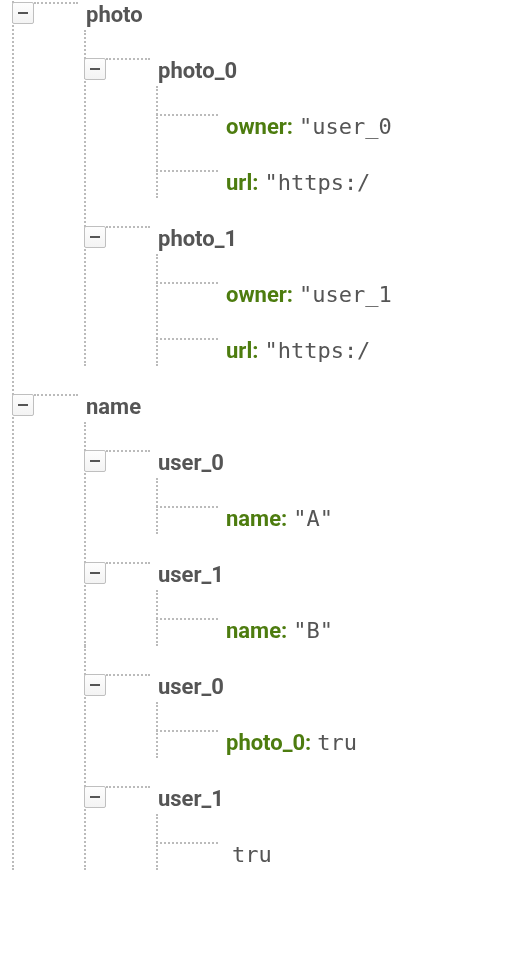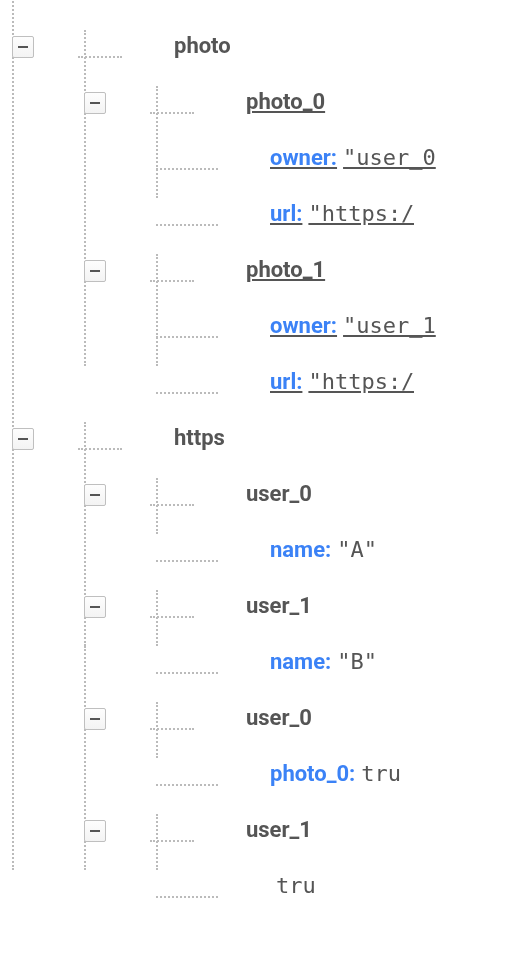--- a/index.html
+++ b/index.html
@@ -45,21 +45,21 @@
     flex-shrink: 0;
   }
   .label {
     font-weight: 700;
     color: #555;
     margin-left: 8px;
     white-space: nowrap;
   }
   .key {
     font-weight: 700;
-    color: #3b82f6;
+    color: #4d7c0f;
   }
   .val {
     font-family: ui-monospace, SFMono-Regular, Menlo, Consolas, monospace;
     font-weight: 400;
     color: #555;
     margin-left: 6px;
     white-space: nowrap;
   }
   .children {
     position: relative;
@@ -71,25 +71,24 @@
     content: "";
     position: absolute;
     top: -28px;
     bottom: 28px;
     left: 0;
     border-left: 2px dotted #bbb;
   }
   
   .child-row {
     display: flex;
-    align-items: flex-end;
+    align-items: flex-start;
     height: 56px;
     position: relative;
     padding-left: 0;
-    gap: 44px;
   }
   .spur {
     width: 62px;
     height: 0;
     border-top: 2px dotted #bbb;
     flex-shrink: 0;
     position: relative;
   }
   .kv {
     display:flex;
@@ -104,21 +103,21 @@
 
 <div class="tree">
 
   <div class="children" style="margin-left:10px;">
 
     <div class="child-row">
       <div class="toggle"></div>
       <div class="hconn short"></div>
       <div class="label">photo</div>
     </div>
-    <div class="children" style="margin-left:72px;text-decoration:underline;">
+    <div class="children" style="margin-left:72px;">
 
       <div class="child-row">
         <div class="toggle"></div>
         <div class="hconn short"></div>
         <div class="label">photo_0</div>
       </div>
       <div class="children" style="margin-left:72px;">
         <div class="child-row">
           <div class="spur"></div>
           <div class="kv">
@@ -154,21 +153,21 @@
             <span class="key">url:</span>
             <span class="val">"https:/</span>
           </div>
         </div>
       </div>
     </div>
 
     <div class="child-row">
       <div class="toggle"></div>
       <div class="hconn short"></div>
-      <div class="label">https</div>
+      <div class="label">name</div>
     </div>
     <div class="children" style="margin-left:72px;">
       <div class="child-row">
         <div class="toggle"></div>
         <div class="hconn short"></div>
         <div class="label">user_0</div>
       </div>
       <div class="children" style="margin-left:72px;">
         <div class="child-row">
           <div class="spur"></div>

